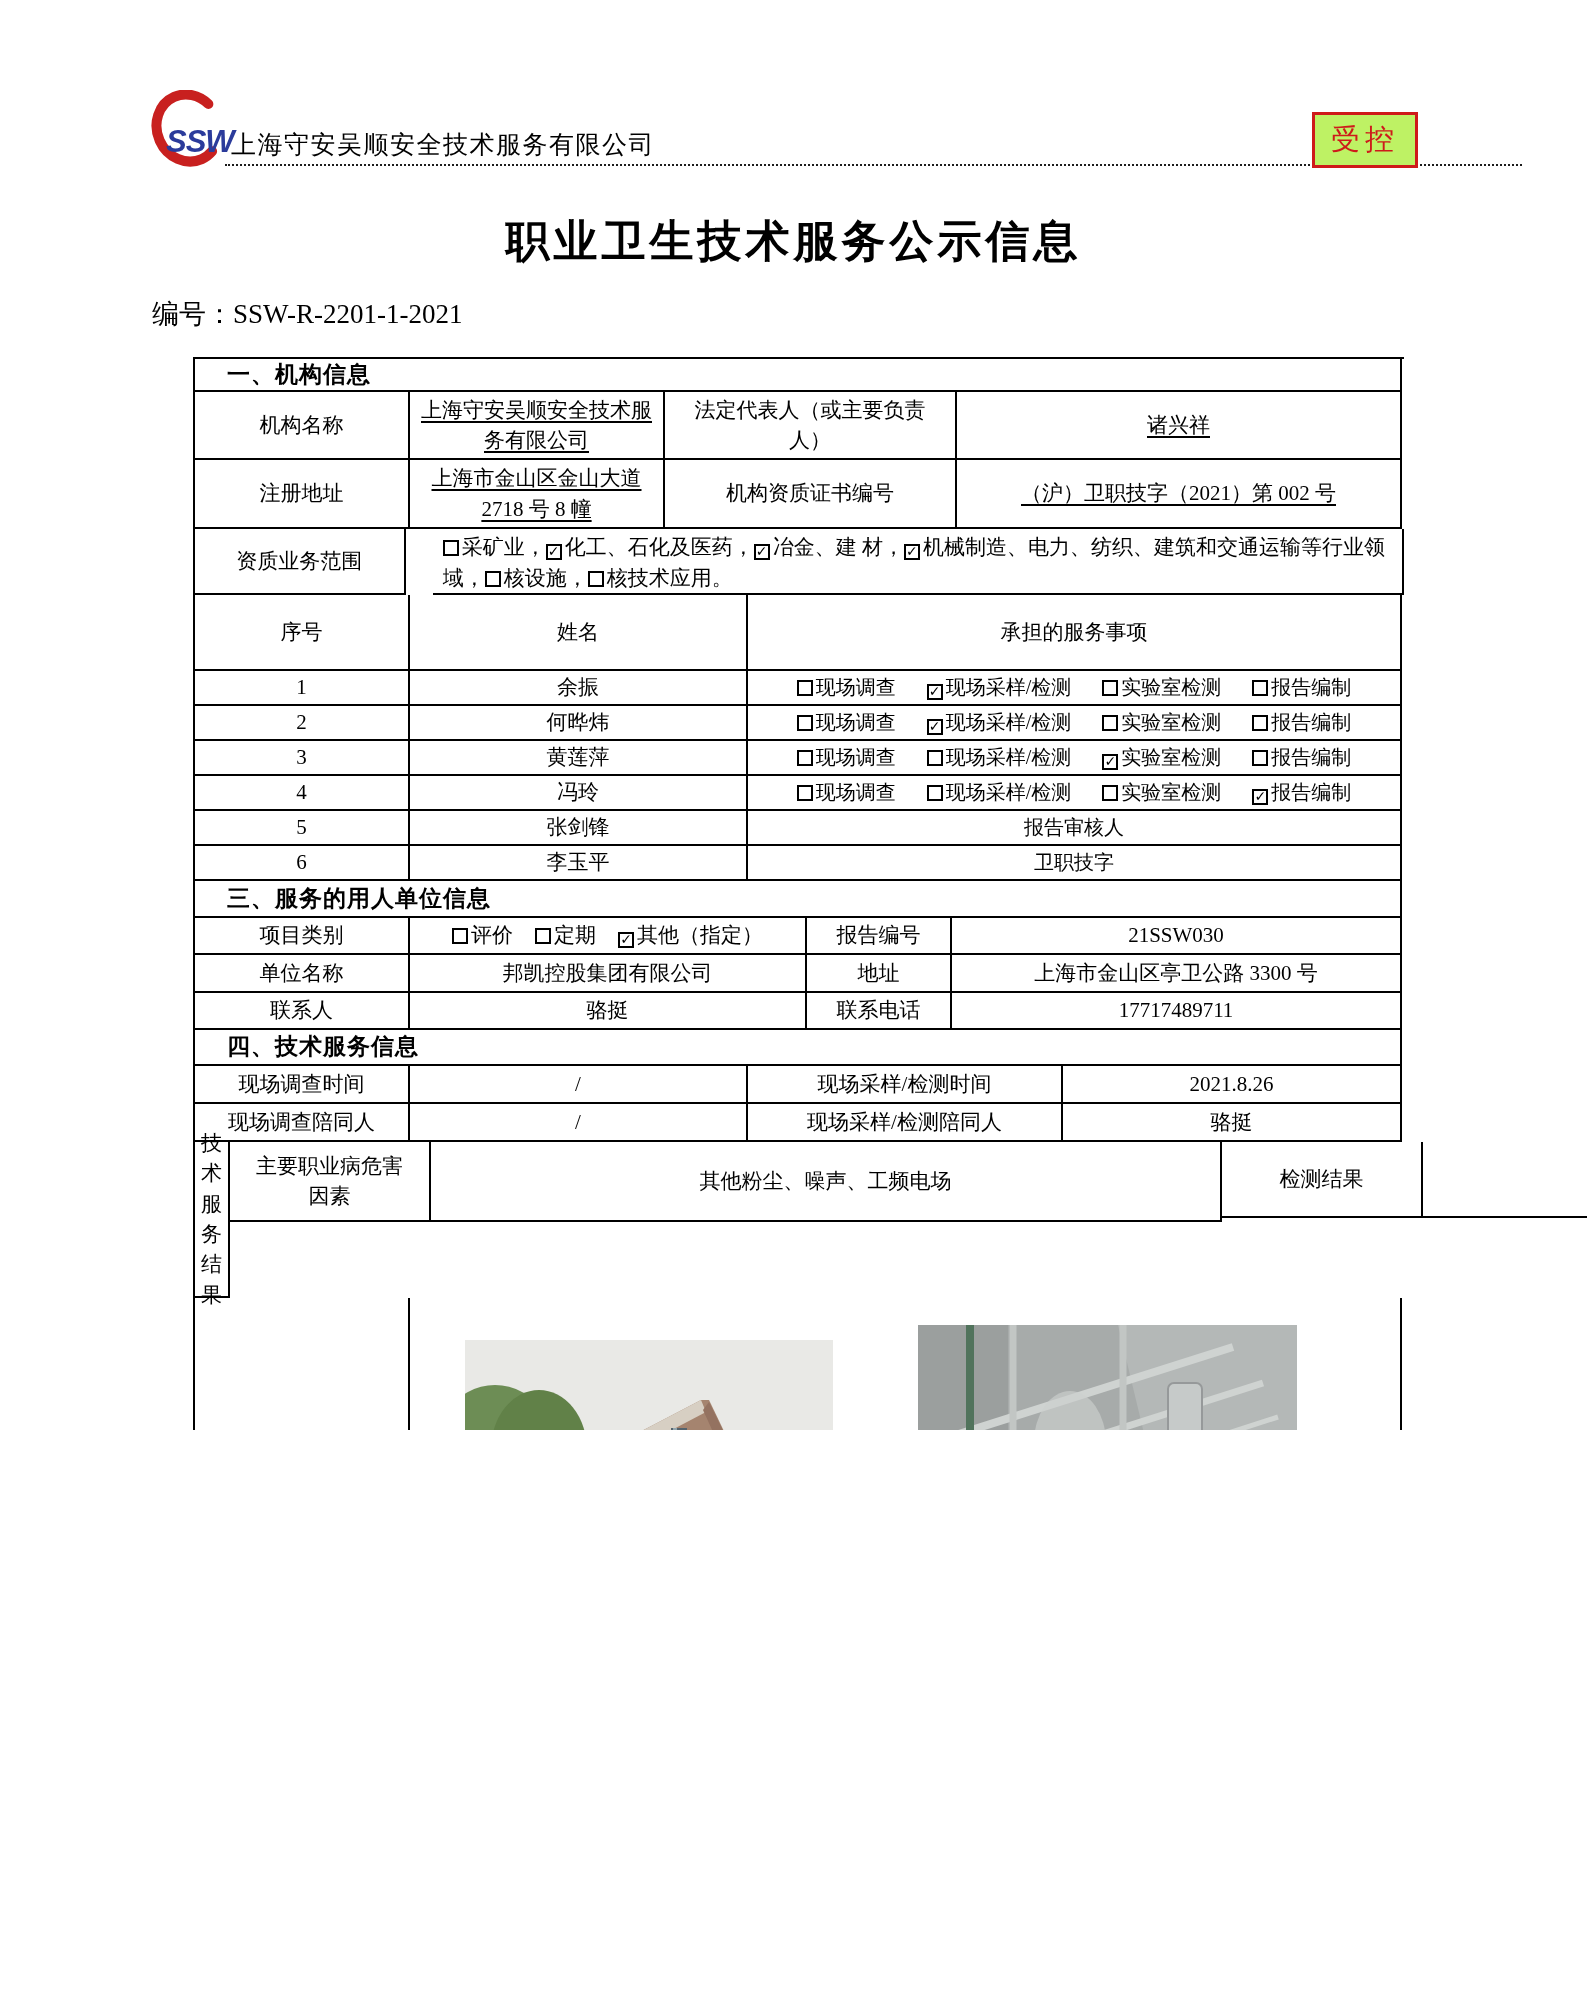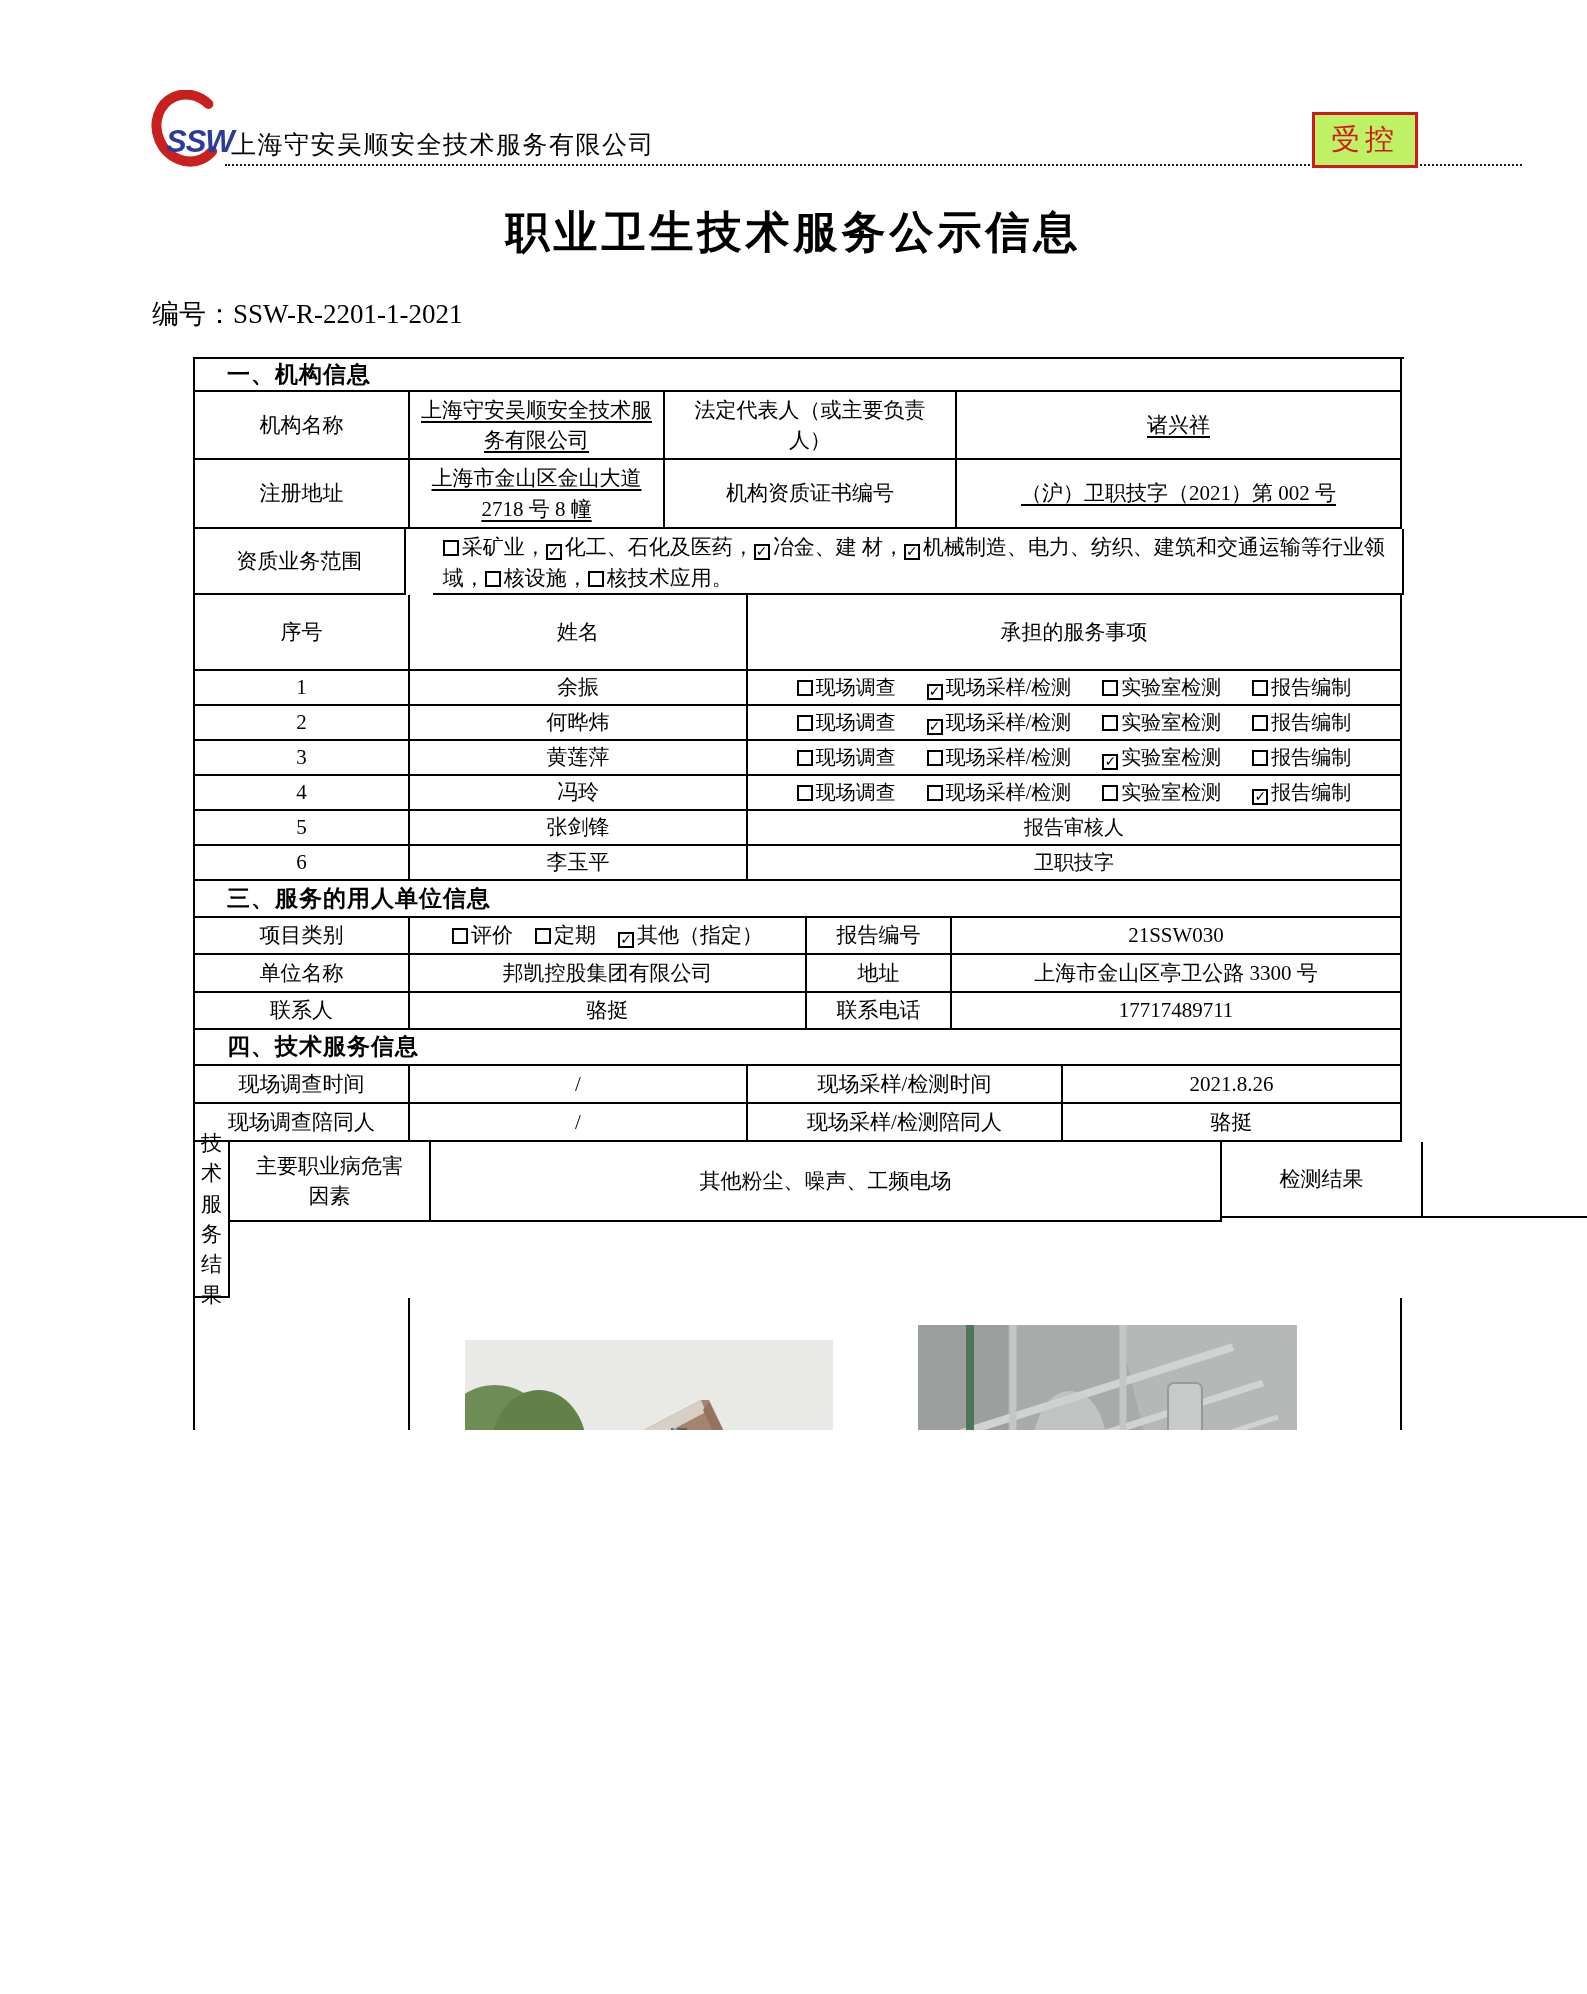--- a/index.html
+++ b/index.html
@@ -4,21 +4,21 @@
 <style>
   html,body{margin:0;padding:0;background:#fff;}
   .page{position:relative;width:1587px;height:1430px;background:#ffffff;overflow:hidden;color:#000;}
 
   
   .logo-swoosh{position:absolute;left:146px;top:90px;}
   .logo-ssw{position:absolute;left:166px;top:124px;font:italic bold 31px "Liberation Sans",sans-serif;color:#2b3b9b;letter-spacing:-1px;}
   .co-name{position:absolute;left:231px;top:128px;font-size:25px;font-family:"Liberation Serif",serif;letter-spacing:1.5px;}
   .dotline{position:absolute;left:225px;top:164px;width:1297px;height:0;border-top:2px dotted #1c1c1c;z-index:1;}
   .stamp{position:absolute;left:1312px;top:112px;width:100px;height:50px;border:3px solid #ce1a1a;background:#bef264;color:#ce1a1a;display:flex;align-items:center;justify-content:center;font-size:29px;font-family:"Liberation Serif",serif;letter-spacing:5px;z-index:2;}
-  .title{position:absolute;left:0;top:203px;width:1587px;text-align:center;font-family:"Liberation Serif",serif;font-weight:bold;font-size:44px;letter-spacing:4px;}
+  .title{position:absolute;left:0;top:212px;width:1587px;text-align:center;font-family:"Liberation Serif",serif;font-weight:bold;font-size:44px;letter-spacing:4px;}
   .docno{position:absolute;left:152px;top:296px;font-size:27px;font-family:"Liberation Serif",serif;}
 
   
   .tbl{position:absolute;left:193px;top:357px;width:1209px;border-left:2px solid #000;border-top:2px solid #000;font-family:"Liberation Serif",serif;}
   .row{display:flex;}
   .cell{box-sizing:border-box;border-right:2px solid #000;border-bottom:2px solid #000;display:flex;align-items:center;justify-content:center;text-align:center;font-size:21px;line-height:1.45;padding:0 6px;}
   .sec{font-family:"Liberation Sans",sans-serif;font-weight:bold;font-size:23px;justify-content:flex-start;padding-left:32px;letter-spacing:1px;}
   .u{text-decoration:underline;text-underline-offset:4px;}
   .w215{width:215px}.w255{width:255px}.w292{width:292px}.w445{width:445px}
   .w338{width:338px}.w654{width:654px}

